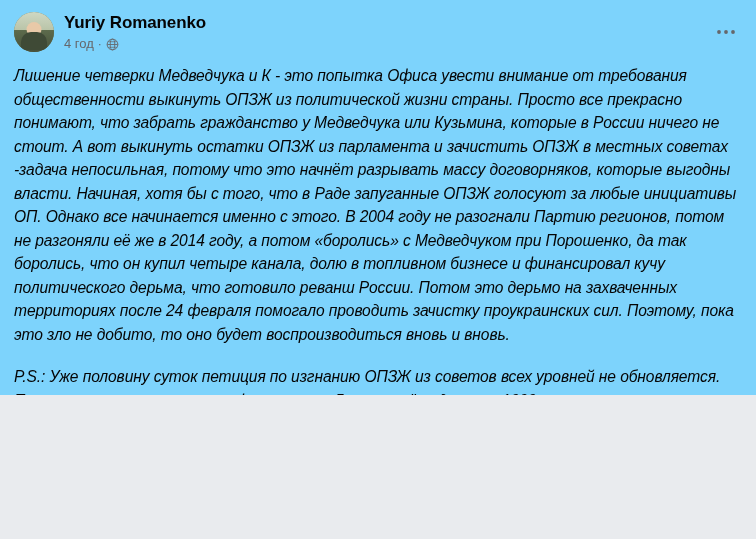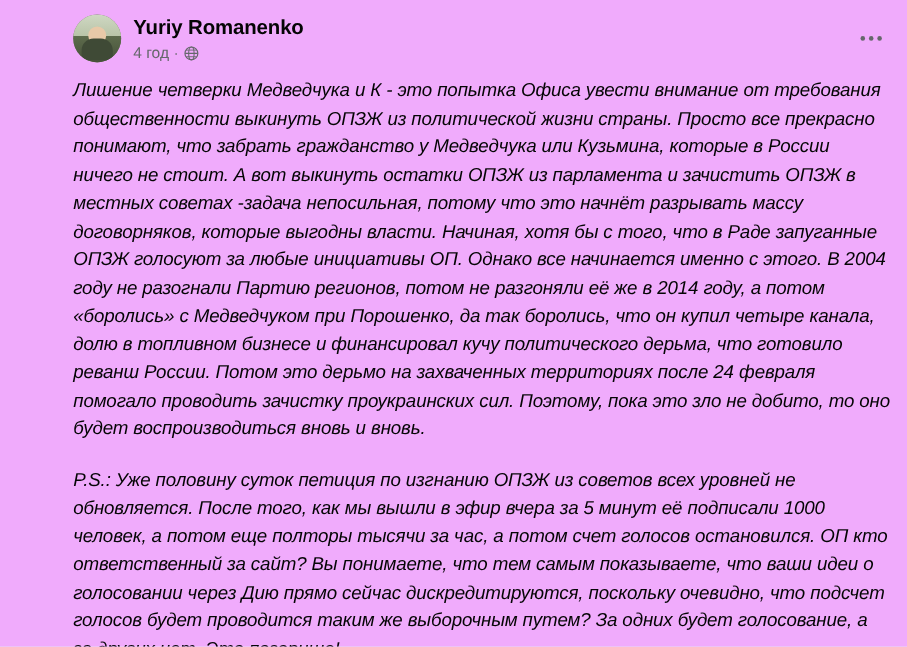--- a/index.html
+++ b/index.html
@@ -6,26 +6,25 @@
     margin: 0;
     padding: 0;
     background: #e9ebee;
   }
   body {
     font-family: "Liberation Sans", sans-serif;
     -webkit-font-smoothing: antialiased;
   }
   .post-card {
     width: 756px;
-    height: 539px;
-    background: #f0abfc;
+    height: 395px;
+    background: #7dd3fc;
     box-sizing: border-box;
     position: relative;
     overflow: hidden;
-    padding-left: 47px;
   }
   .post-header {
     display: flex;
     align-items: flex-start;
     padding: 12px 14px 4px 14px;
     position: relative;
   }
   .avatar {
     width: 40px;
     height: 40px;

